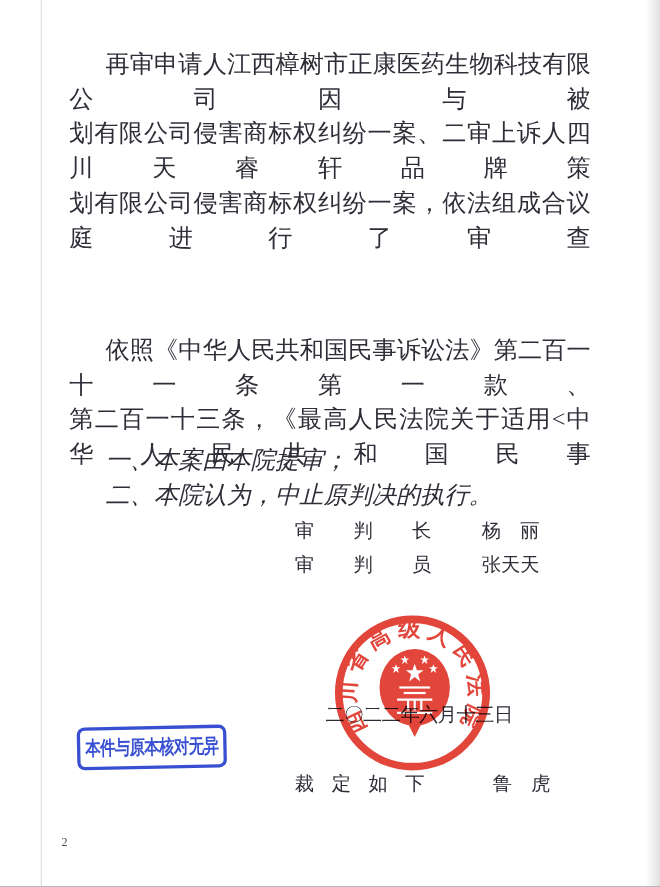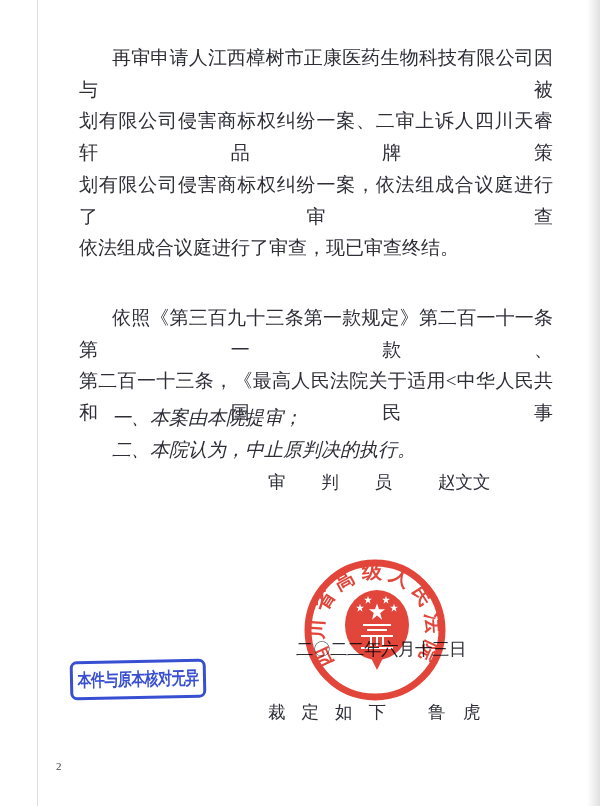--- a/index.html
+++ b/index.html
@@ -5,42 +5,42 @@
   html,body { margin:0; padding:0; background:#888; }
   .page {
     position:relative; width:600px; height:806px; background:#ffffff;
     font-family:"Liberation Serif","DejaVu Serif",serif;
     color:#2e2e38; overflow:hidden;
   }
   .left-rule { position:absolute; left:37px; top:0; width:1px; height:806px; background:#dedede; }
   .right-shadow { position:absolute; right:0; top:0; width:13px; height:806px;
     background:linear-gradient(to right, rgba(0,0,0,0), rgba(0,0,0,0.12)); }
 
-  .para { position:absolute; left:79px; width:474px; font-size:19px; line-height:31.7px; }
+  .para { position:absolute; left:63px; width:474px; font-size:22px; line-height:31.7px; }
   .p1 { top:42px; }
   .p2 { top:204px; }
   .p3 { top:302px; }
   .list { top:402px;font-style:italic; }
   .line { min-height:31.7px; }
   .fill { text-align:justify; text-align-last:justify; }
   .indent { text-indent:33px; }
 
   .judges { position:absolute; left:268px; top:467px; font-size:17.5px; line-height:31.3px; }
   .sig-row { white-space:nowrap; }
   .sig-title { display:inline-block; width:124px; text-align:justify; text-align-last:justify; }
   .judges .sig-name { display:inline-block; margin-left:46px; }
 
   .ruling-date { position:absolute; left:296px; top:637px; font-size:17.5px; letter-spacing:-0.5px; }
 
   .seal { position:absolute; left:290px; top:545px; width:170px; height:170px;
     opacity:0.9; mix-blend-mode:multiply; }
 
   .staff { position:absolute; left:268px; top:696px; font-size:17.5px; line-height:33px; }
   .staff .sig-title { width:118px; }
-  .staff .sig-name { display:inline-block; margin-left:42px; }
+  .staff .sig-name { display:inline-block; margin-left:62px; }
 
   .check-stamp {
     position:absolute; left:70px; top:660px; width:130px; height:33px;
     border:3px solid #2740cd; border-radius:7px; color:#2740cd;
     display:flex; align-items:center; justify-content:center;
     font-weight:bold; font-size:14.5px; letter-spacing:-0.5px;
     transform:rotate(-1.2deg); opacity:0.92; mix-blend-mode:multiply;
     font-family:"Liberation Sans","DejaVu Sans",sans-serif;
   }
   .check-stamp span { display:inline-block; transform:scale(0.96,1.22); white-space:nowrap; }
@@ -51,37 +51,39 @@
 <body>
 
 <div class="page">
   <div class="left-rule"></div>
   <div class="right-shadow"></div>
 
   <div class="para p1">
     <div class="line indent fill">再审申请人江西樟树市正康医药生物科技有限公司因与被</div>
     <div class="line fill">划有限公司侵害商标权纠纷一案、二审上诉人四川天睿轩品牌策</div>
     <div class="line fill">划有限公司侵害商标权纠纷一案，依法组成合议庭进行了审查</div>
-    <div class="line">依法组成合议庭进行了审查，现已审查终结。</div>
   </div>
 
 
   <div class="para p3">
-    <div class="line indent fill">依照《第三百九十三条第一款规定》第二百一十一条第一款、</div>
+    <div class="line indent fill">依照《中华人民共和国民事诉讼法》第二百一十一条第一款、</div>
     <div class="line fill">第二百一十三条，《最高人民法院关于适用&lt;中华人民共和国民事</div>
   </div>
 
   <div class="para list">
     <div class="line indent">一、本案由本院提审；</div>
     <div class="line indent">二、本院认为，中止原判决的执行。</div>
   </div>
 
   <div class="judges">
     <div class="sig-row">
-      <span class="sig-title">审判员</span><span class="sig-name">赵文文</span>
+      <span class="sig-title">审判长</span><span class="sig-name">杨　丽</span>
+    </div>
+    <div class="sig-row">
+      <span class="sig-title">审判员</span><span class="sig-name">张天天</span>
     </div>
   </div>
 
   <div class="ruling-date">二〇二二年六月十三日</div>
 
   <svg class="seal" viewBox="0 0 170 170" xmlns="http://www.w3.org/2000/svg">
     <defs>
       <path id="star" d="M0,-10 L2.4,-3.2 L9.5,-3.1 L3.8,1.2 L5.9,9 L0,4 L-5.9,9 L-3.8,1.2 L-9.5,-3.1 L-2.4,-3.2 Z"></path>
       <path id="sealArc" d="M 55.2,127.6 A 52,52 0 1 1 114.8,127.6" fill="none"></path>
     </defs>

